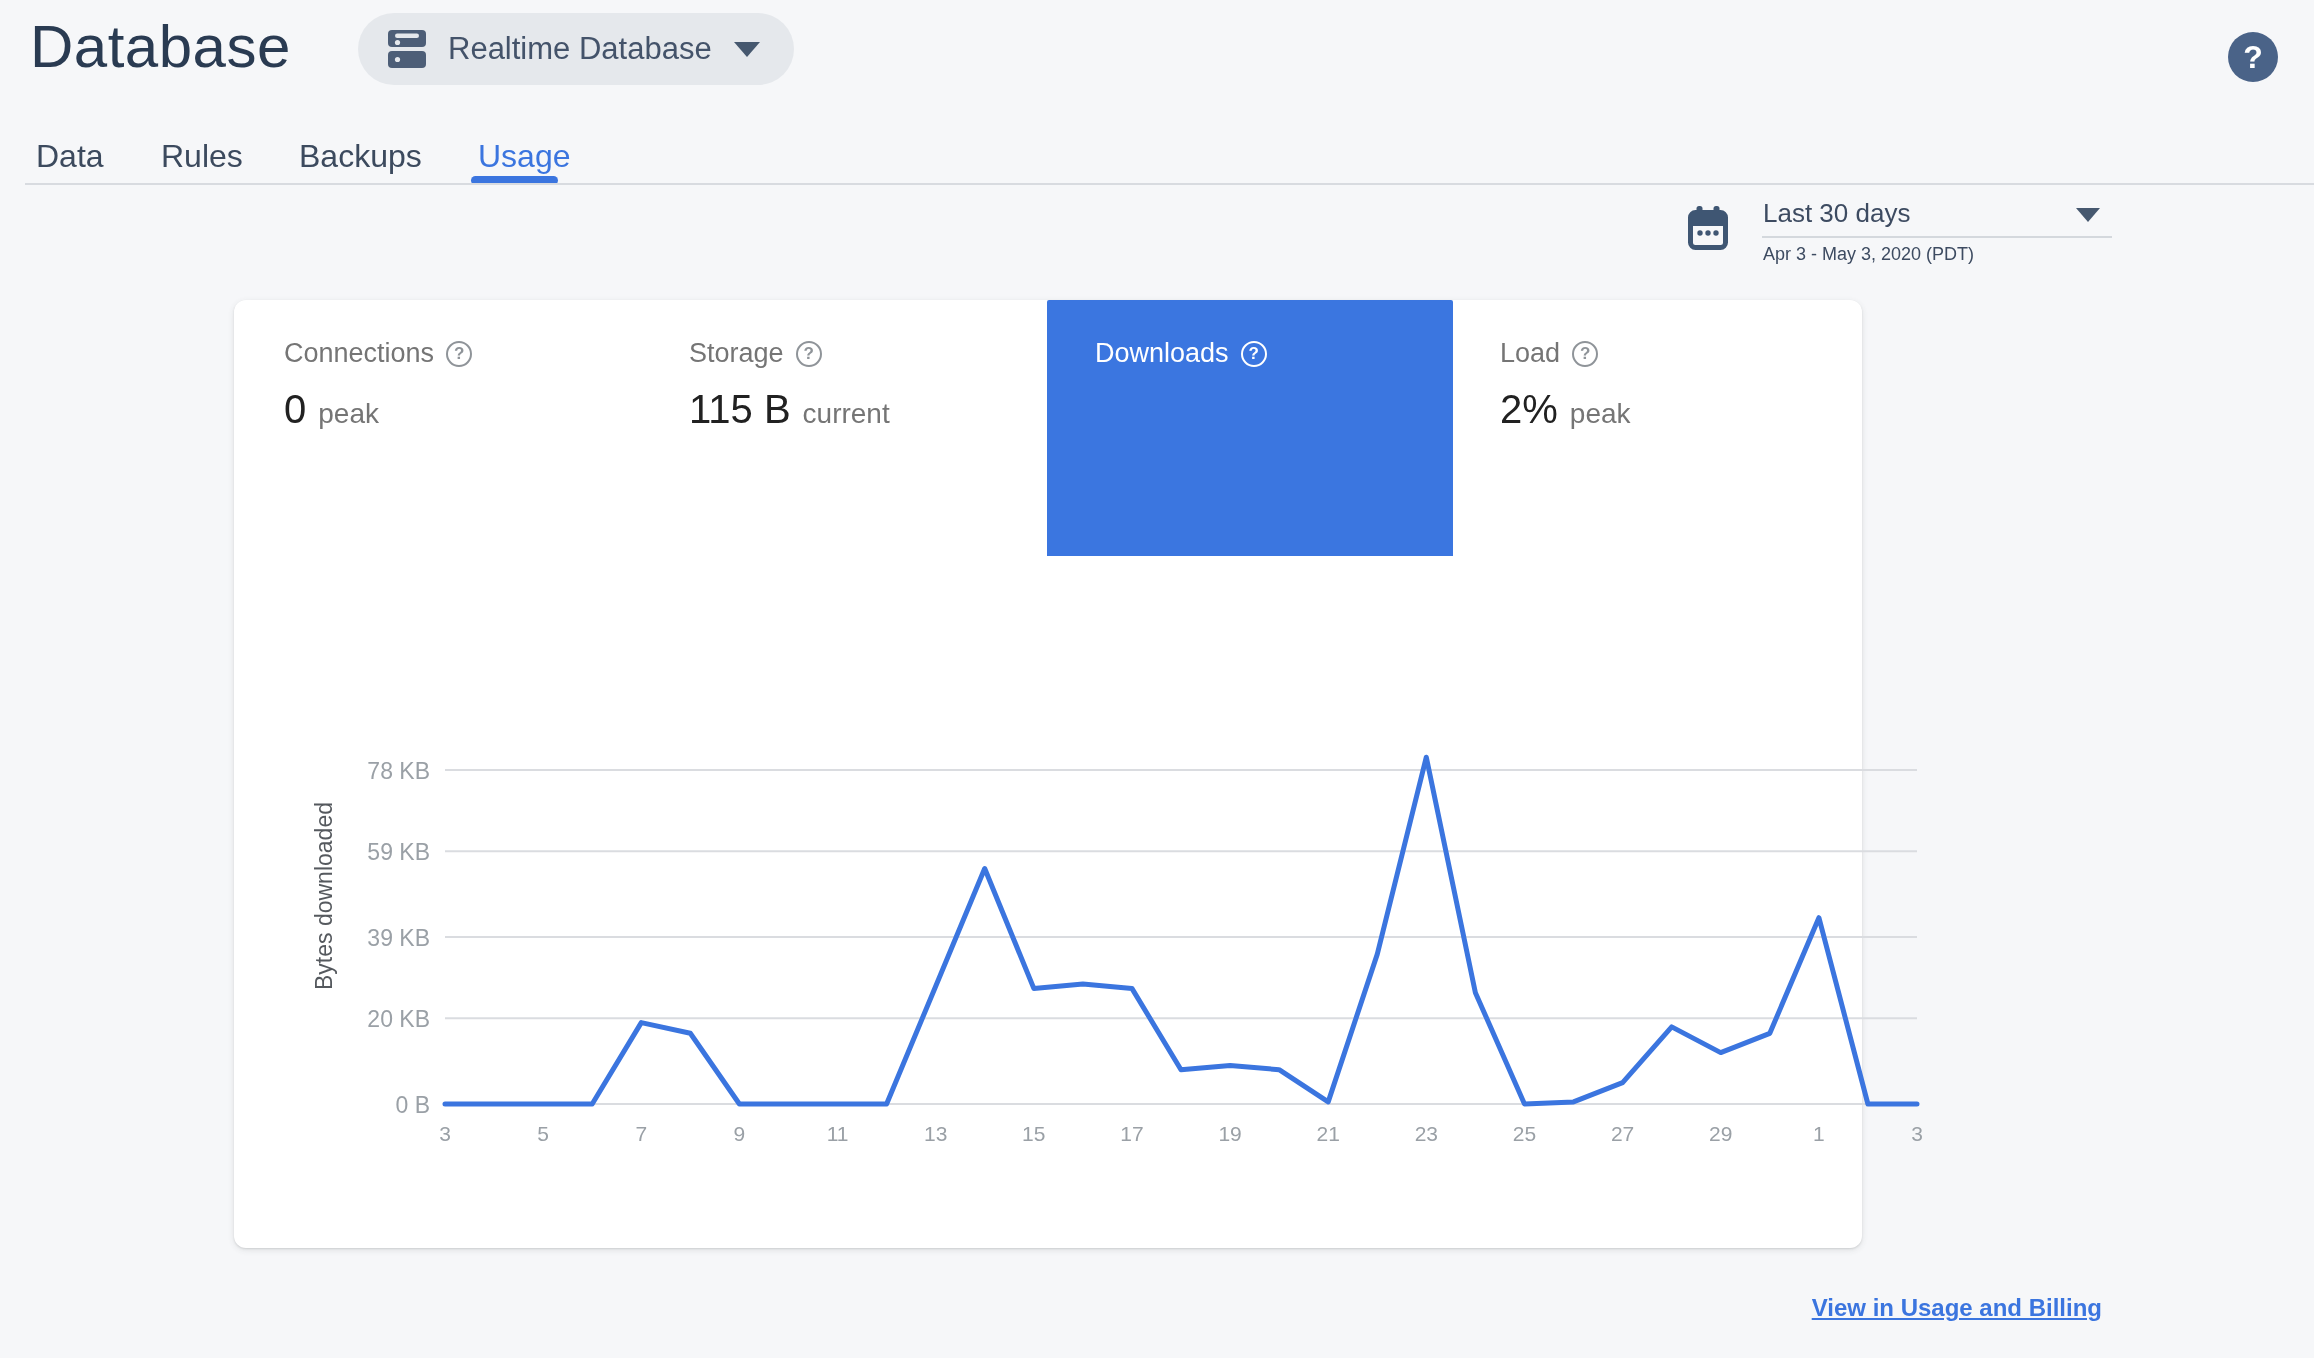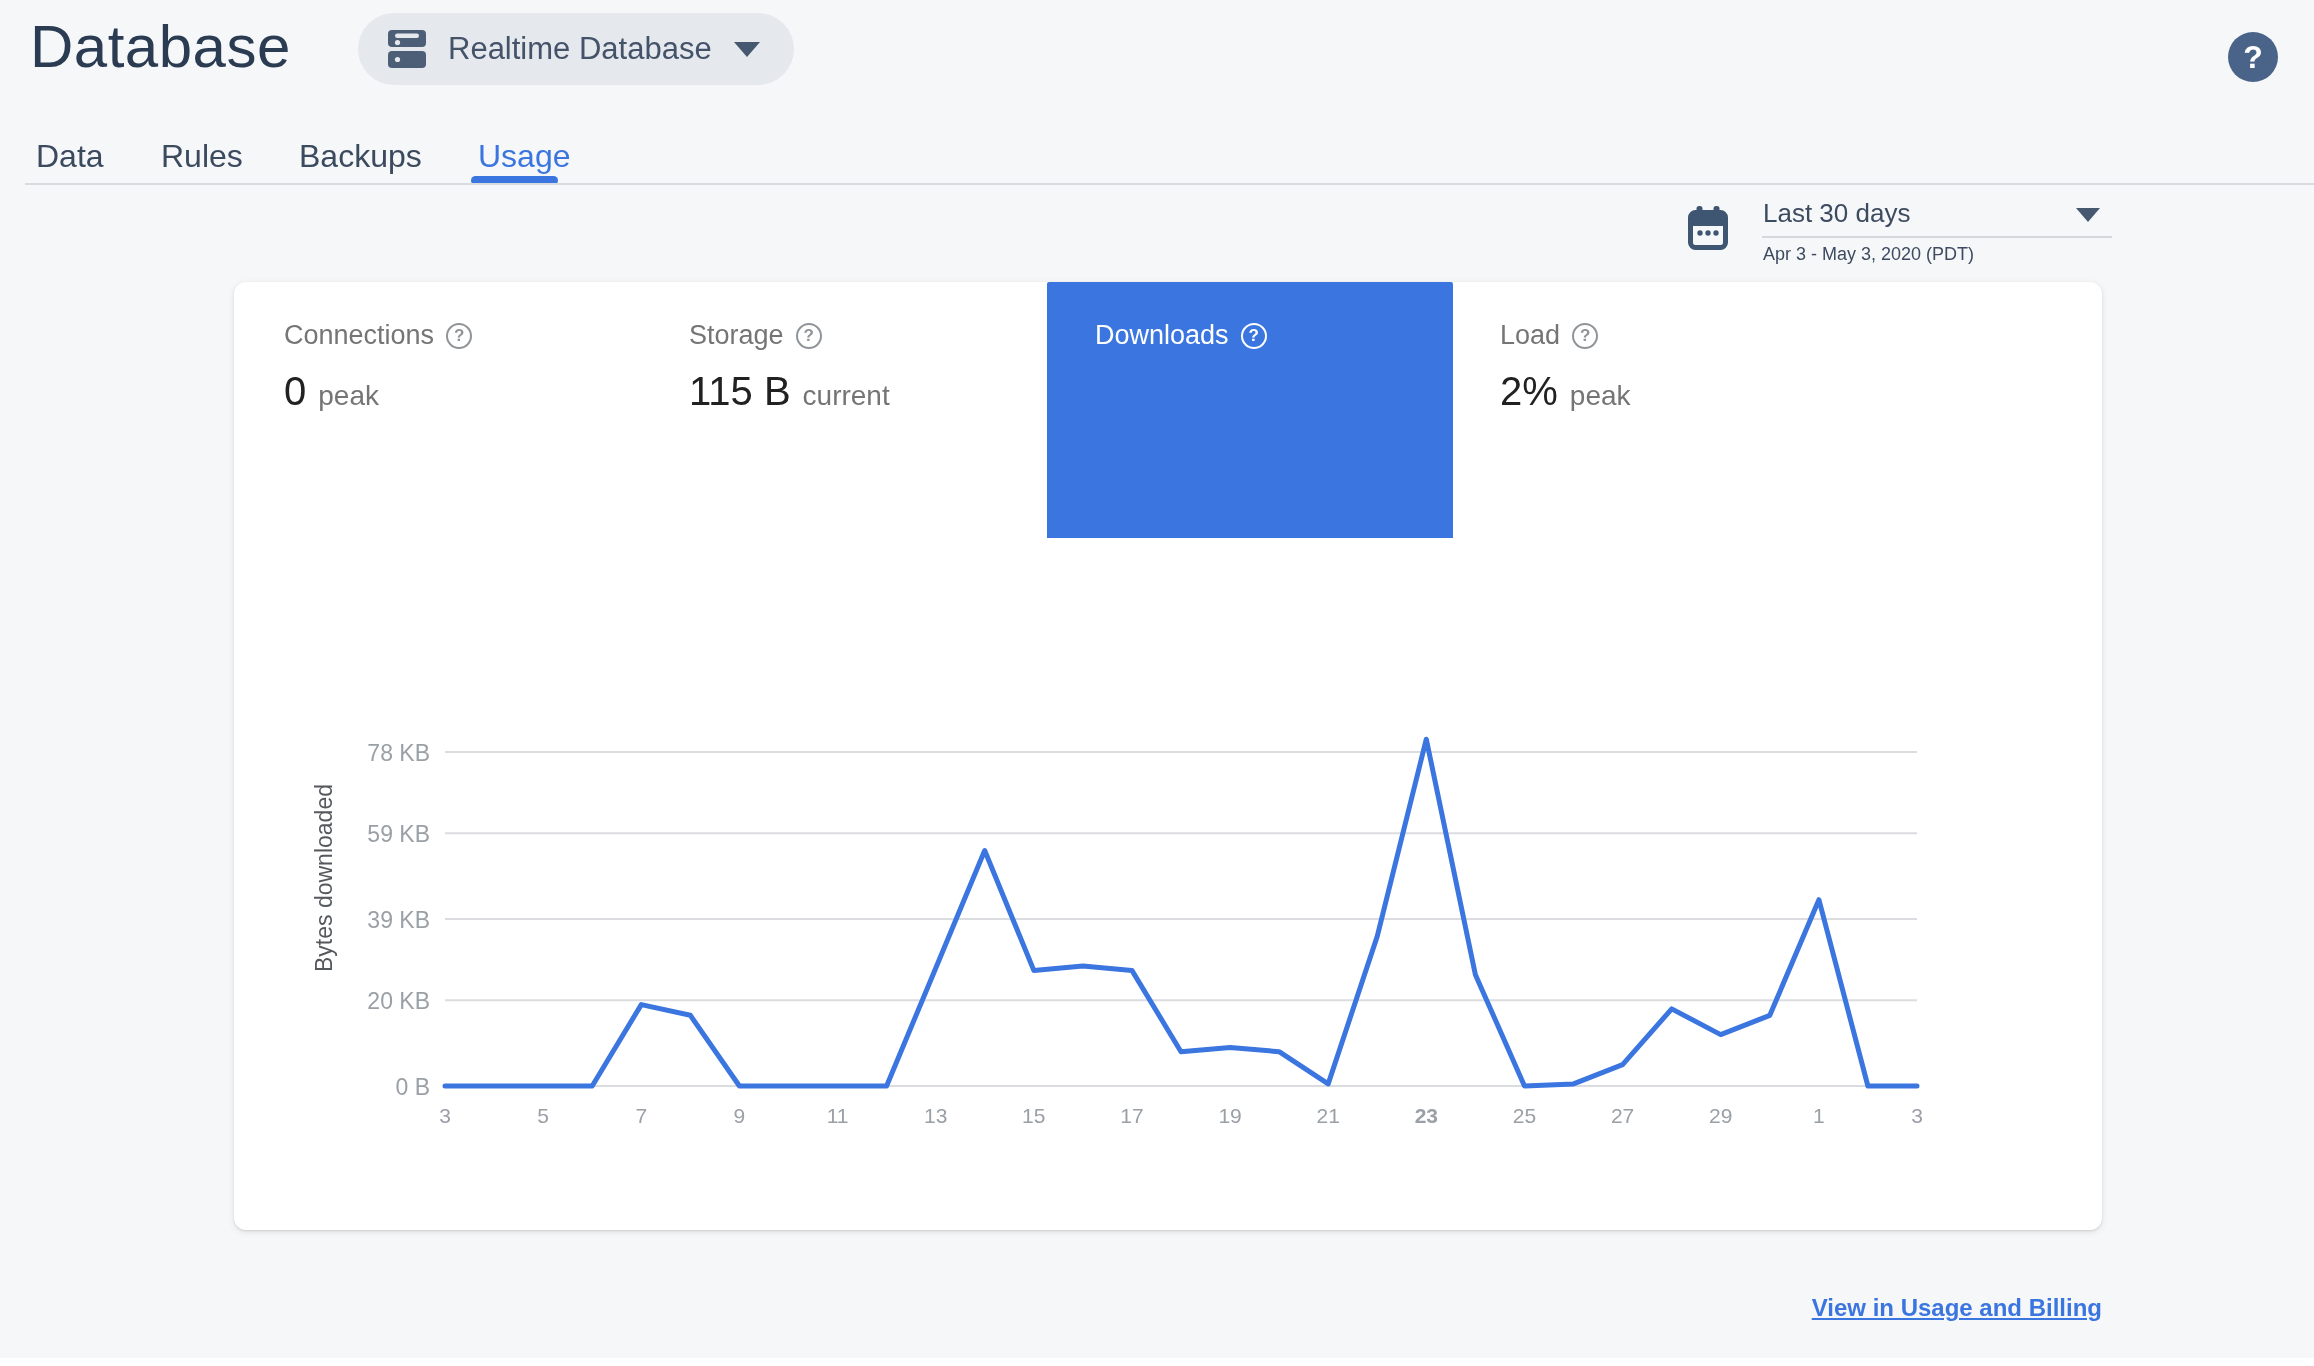--- a/index.html
+++ b/index.html
@@ -36,21 +36,21 @@
   
   .daterange{position:absolute;left:1688px;top:198px;width:424px;cursor:pointer;}
   .cal-icon{position:absolute;left:0;top:8px;}
   .dr-preset{position:absolute;left:75px;top:0;font-size:26px;font-weight:500;color:#3D4B61;}
   .dr-caret{position:absolute;left:388px;top:10px;border-left:12px solid transparent;
     border-right:12px solid transparent;border-top:14px solid #46586F;width:0;height:0;}
   .dr-underline{position:absolute;left:74px;top:38px;width:350px;height:1.5px;background:#D4D8DD;}
   .dr-sub{position:absolute;left:75px;top:46px;font-size:18px;color:#3D4B61;white-space:nowrap;}
 
   
-  .card{position:absolute;left:234px;top:282px;width:1868px;height:948px;background:var(--card);
+  .card{position:absolute;left:234px;top:300px;width:1628px;height:948px;background:var(--card);
     border-radius:12px;box-shadow:0 1px 2px rgba(0,0,0,.10),0 2px 6px rgba(60,64,67,.12);}
 
   .tile{position:absolute;top:0;width:406px;height:256px;padding:38px 0 0 48px;cursor:pointer;}
   .tile-label{font-size:27px;color:var(--label-gray);display:flex;align-items:center;gap:12px;}
   .qicon{width:26px;height:26px;border:2px solid #8F9499;border-radius:50%;display:inline-flex;
     align-items:center;justify-content:center;font-size:17px;font-weight:700;color:#8F9499;flex:0 0 auto;}
   .tile-value{margin-top:18px;font-size:40px;color:var(--value-dark);display:flex;align-items:baseline;gap:12px;}
   .tile-suffix{font-size:28px;color:var(--label-gray);}
   .tile.selected{background:var(--tile-blue);border-radius:2px 2px 0 0;}
   .tile.selected .tile-label{color:#fff;font-weight:500;align-items:center;}
@@ -184,21 +184,21 @@
           <div class="x-tick-label" style="left: 171px;">3</div>
           <div class="x-tick-label" style="left: 269.133px;">5</div>
           <div class="x-tick-label" style="left: 367.267px;">7</div>
           <div class="x-tick-label" style="left: 465.4px;">9</div>
           <div class="x-tick-label" style="left: 563.533px;">11</div>
           <div class="x-tick-label" style="left: 661.667px;">13</div>
           <div class="x-tick-label" style="left: 759.8px;">15</div>
           <div class="x-tick-label" style="left: 857.933px;">17</div>
           <div class="x-tick-label" style="left: 956.067px;">19</div>
           <div class="x-tick-label" style="left: 1054.2px;">21</div>
-          <div class="x-tick-label" style="left: 1152.33px; font-weight: bold;">23</div>
+          <div class="x-tick-label" style="left: 1152.33px;">23</div>
           <div class="x-tick-label" style="left: 1250.47px;">25</div>
           <div class="x-tick-label" style="left: 1348.6px;">27</div>
           <div class="x-tick-label" style="left: 1446.73px;">29</div>
           <div class="x-tick-label" style="left: 1544.87px;">1</div>
           <div class="x-tick-label" style="left: 1643px;">3</div>
         </div>
     </div>
   </section>
 
   <a class="footer-link" href="#">View in Usage and Billing</a>

